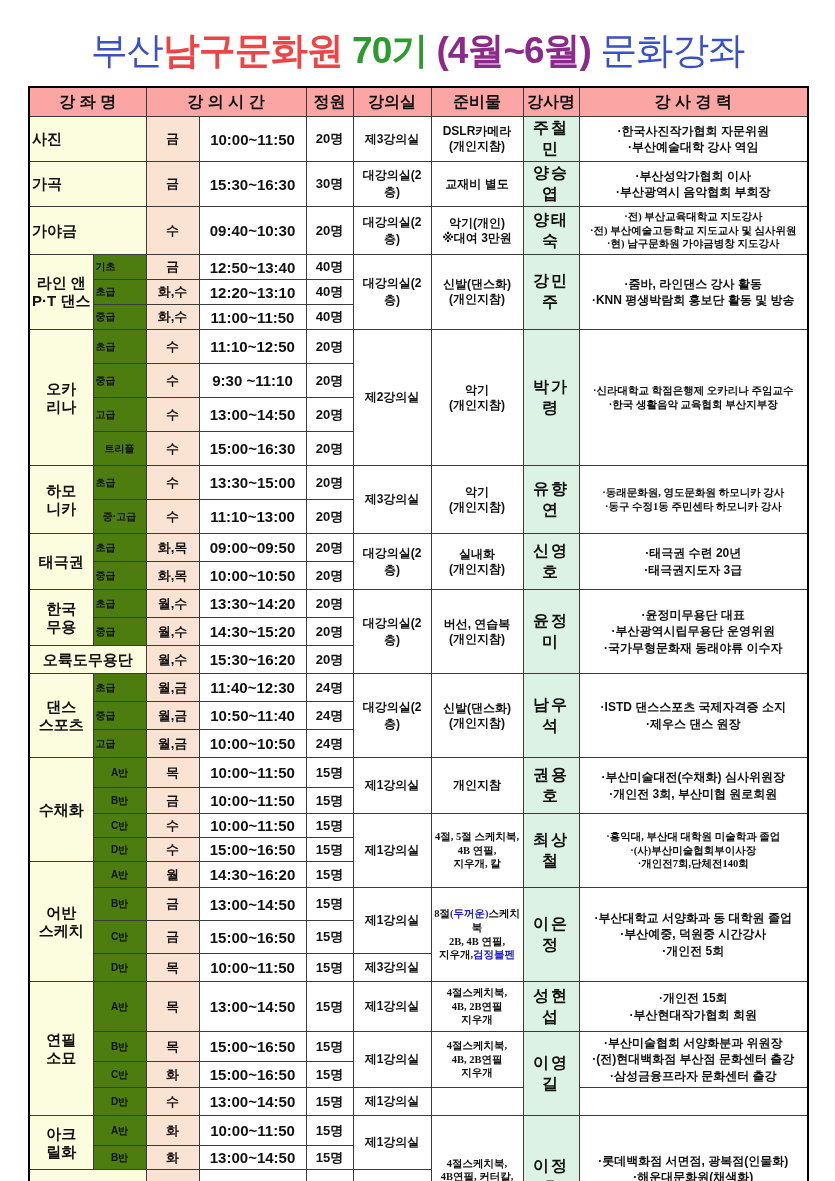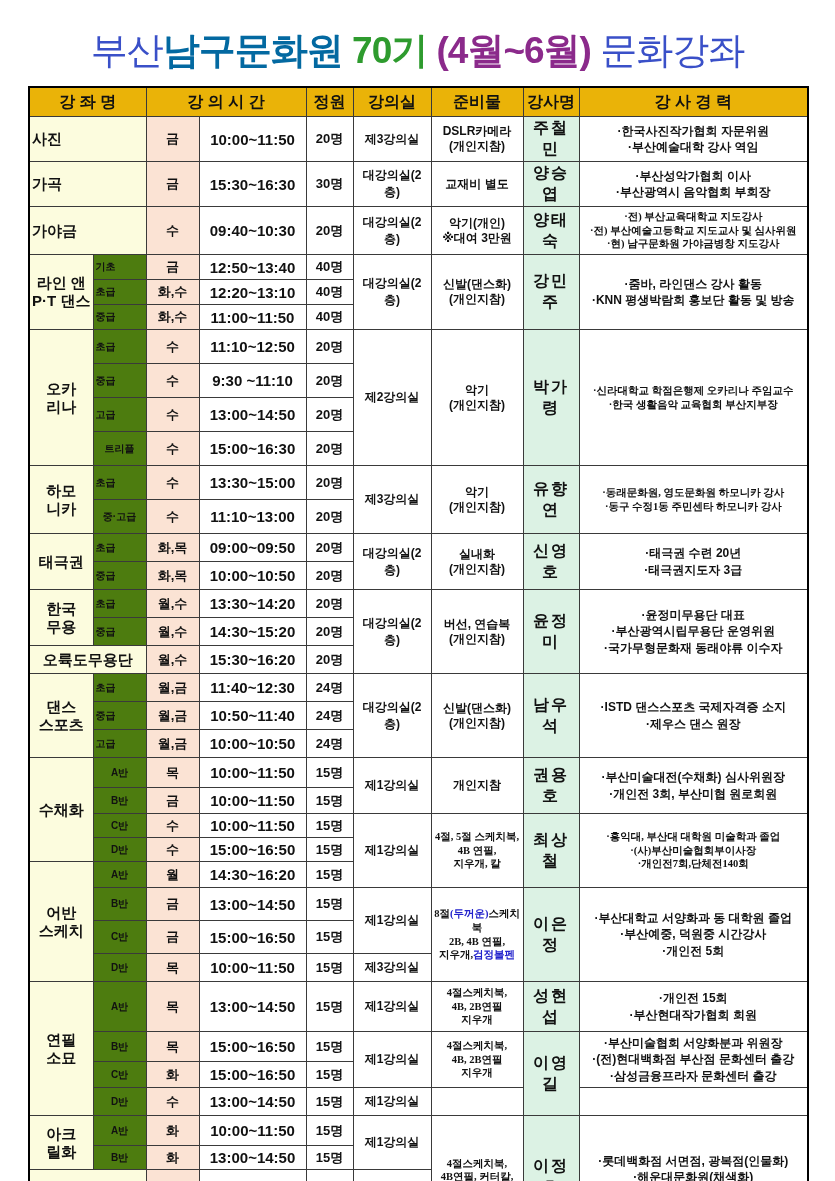--- a/index.html
+++ b/index.html
@@ -1,39 +1,39 @@
 <!DOCTYPE html>
 <html><head>
 <meta charset="utf-8">
 <style>
   html,body{margin:0;padding:0;background:#ffffff;font-family:"Liberation Sans","DejaVu Sans",sans-serif;}
   .page{width:835px;margin:0 auto;}
   .title{margin:26px 0 10px 0;text-align:center;font-size:37px;font-weight:bold;letter-spacing:-1px;white-space:nowrap;}
   table.sched{border-collapse:collapse;margin-left:28px;width:779px;table-layout:fixed;}
   table.sched th,table.sched td{border:1px solid #3a3a3a;white-space:pre-line;text-align:center;vertical-align:middle;padding:1px 2px;color:#111;font-weight:bold;}
   table.sched{border:2px solid #000;}
-  th{color:#3333CC;font-size:16px;height:26px;background:#eab308;font-weight:bold;}
+  th{color:#3333CC;font-size:16px;height:26px;background:#fca5a5;font-weight:bold;}
   td.name{background:#FCFCDE;font-size:15px;line-height:1.2;}
   td.lvl{font-size:10px;background:#4d7c0f;margin-top:16px;}
   td.j{text-align:justify;text-align-last:justify;padding:0 9px;}
   td.day{background:#FBE3D4;font-size:13px;}
   td.time{font-size:15px;letter-spacing:0;}
   td.cap{font-size:13px;}
   td.room{font-size:12px;padding:1px 0;}
   td.prep{font-size:12px;line-height:1.25;}
   td.teacher{background:#DCF2E4;font-size:16px;letter-spacing:2px;}
   td.career{text-align:left;font-size:12px;line-height:1.35;padding:2px 3px 2px 5px;}
   td.small{font-size:10.5px;line-height:1.3;font-family:Liberation Serif, serif;}
   span.blu{color:#2222CC;}
 </style>
 </head>
 <body>
 
 <div class="page">
-  <div class="title"><span style="color: rgb(58, 80, 200); font-weight: normal;">부산</span><span style="color: #0369a1; font-weight: bold;">남구문화원</span><span style="color: rgb(46, 155, 46); font-weight: bold;"> 70기 </span><span style="color: rgb(139, 42, 139); font-weight: bold;">(4월~6월)</span><span style="color: rgb(58, 80, 200); font-weight: normal;"> 문화강좌</span></div>
+  <div class="title"><span style="color: rgb(58, 80, 200); font-weight: normal;">부산</span><span style="color: #ef4444; font-weight: bold;">남구문화원</span><span style="color: rgb(46, 155, 46); font-weight: bold;"> 70기 </span><span style="color: rgb(139, 42, 139); font-weight: bold;">(4월~6월)</span><span style="color: rgb(58, 80, 200); font-weight: normal;"> 문화강좌</span></div>
   <table class="sched">
     <colgroup>
         <col style="width: 64px;">
         <col style="width: 53px;">
         <col style="width: 53px;">
         <col style="width: 107px;">
         <col style="width: 47px;">
         <col style="width: 78px;">
         <col style="width: 92px;">
         <col style="width: 56px;">

